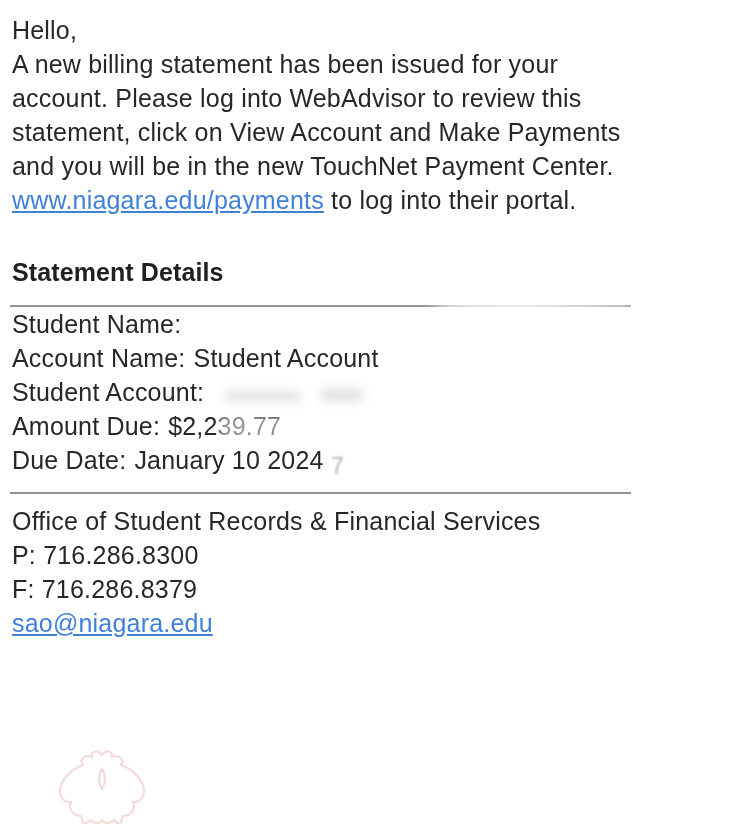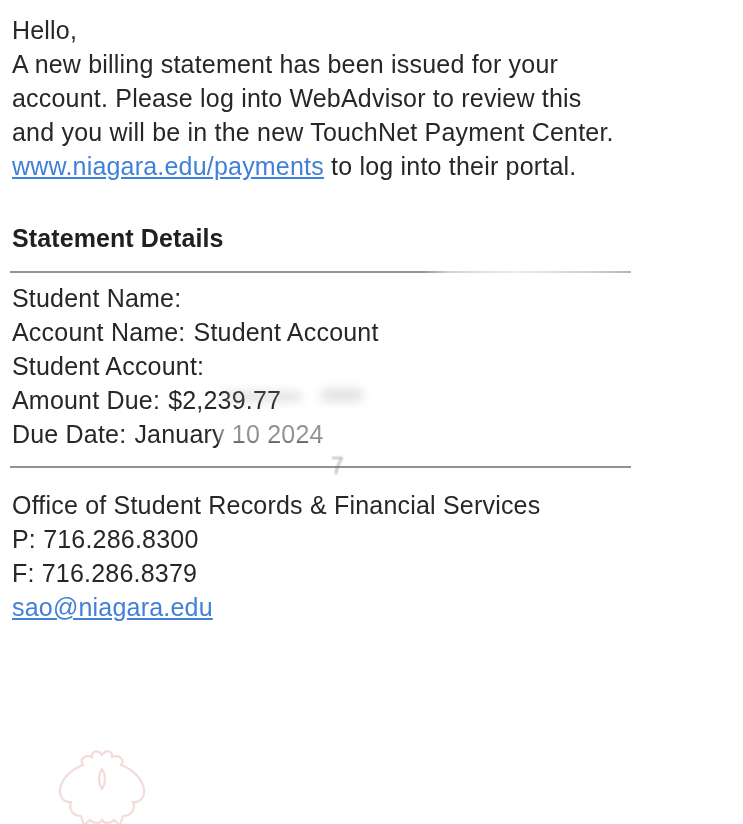--- a/index.html
+++ b/index.html
@@ -46,22 +46,22 @@
     background: linear-gradient(to right,
       #949494 0%, #949494 57%,
       #d6d6d6 61%, #ececec 70%,
       #d0d0d0 80%, #a3a3a3 90%,
       #919191 100%);
   }
   .divider-2 {
     margin-top: 15px;
     background: #929292;
   }
-  .fields { margin-top: 8px; }
-  .signature { margin-top: 20px; }
+  .fields { margin-top: 0; }
+  .signature { margin-top: 10px; }
   .field-value { margin-left: 8px; }
 
   
   .smudge {
     position: absolute;
     border-radius: 8px;
     background: rgba(150,150,150,0.26);
     filter: blur(5px);
     z-index: 2;
   }
@@ -101,20 +101,21 @@
 
 <div class="page">
 
   <div class="content">
 
     <div class="line">Hello,</div>
 
     <div>
       <div class="line">A new billing statement has been issued for your</div>
       <div class="line">account. Please log into WebAdvisor to review this</div>
+      <div class="line">statement, click on View Account and Make Payments</div>
       <div class="line">and you will be in the new TouchNet Payment Center.</div>
       <div class="line"><a class="link" href="#">www.niagara.edu/payments</a><span> to log into their portal.</span></div>
     </div>
 
     <div class="heading">Statement Details</div>
 
     <div class="divider divider-1"></div>
 
     <div class="fields">
       <div class="line"><span>Student Name:</span><span class="field-value"></span></div>

